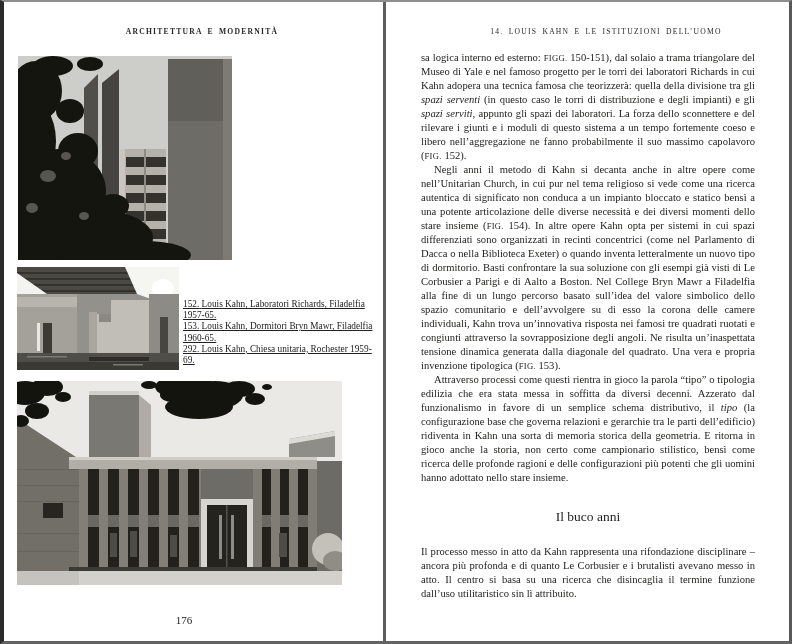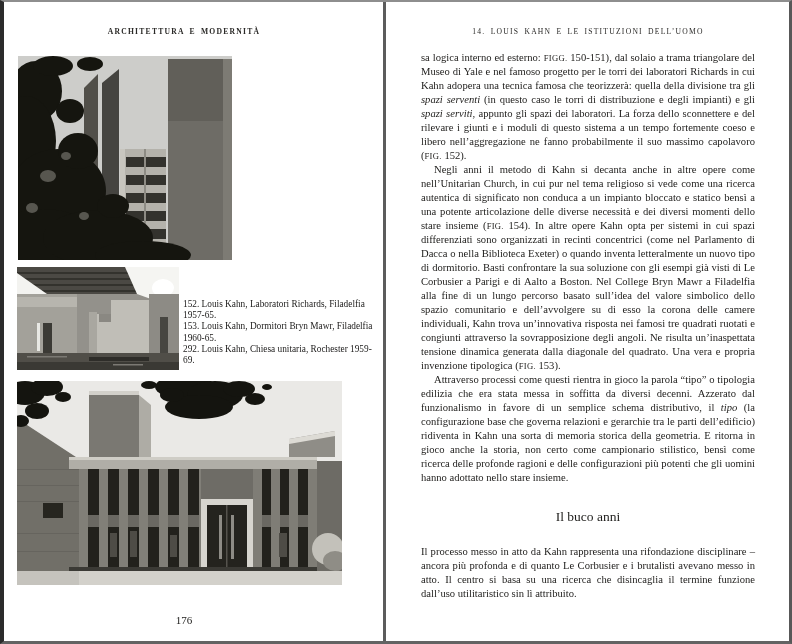--- a/index.html
+++ b/index.html
@@ -11,33 +11,33 @@
     font-family:"Liberation Serif", serif; color:#1d1c1a;
   }
   .spine { position:absolute; left:379px; top:0; width:3px; height:100%; background:#5c5c5c; }
   .page { position:absolute; top:0; height:100%; }
   .page-left { left:0; width:379px; }
   .page-right { left:382px; width:403px; }
 
   .running-header {
     position:absolute; top:25px; text-align:center;
     font-size:7.6px; letter-spacing:1.25px; word-spacing:2px; color:#2a2927;
-    font-weight:bold; text-transform:uppercase;
+    font-weight:bold; text-transform:uppercase;margin-left:18px;
   }
   .page-left .running-header { left:0; width:360px; }
   .page-right .running-header { left:35px; width:334px; font-weight:normal; }
 
   .fig { position:absolute; margin:0; padding:0; line-height:0; }
   .fig-1 { left:14px; top:54px; }
   .fig-2 { left:13px; top:265px; }
   .fig-3 { left:13px; top:379px; }
 
   .captions { position:absolute; left:179px; top:297px; width:192px; }
   .caption {
-    margin:0; font-size:9.3px; line-height:11.2px; text-align:left; color:#222120;
+    margin:0; font-size:9.3px; line-height:11.2px; text-align:left; color:#222120;text-decoration:underline;
   }
 
   .body-text { position:absolute; left:35px; top:49px; width:334px; }
   .para {
     margin:0; font-size:10.6px; line-height:14px; text-align:justify;
     color:#1d1c1a;
   }
   .para.indent { text-indent:13px; }
   .sc { font-size:8.6px; letter-spacing:0.3px; }
   .section-heading {

